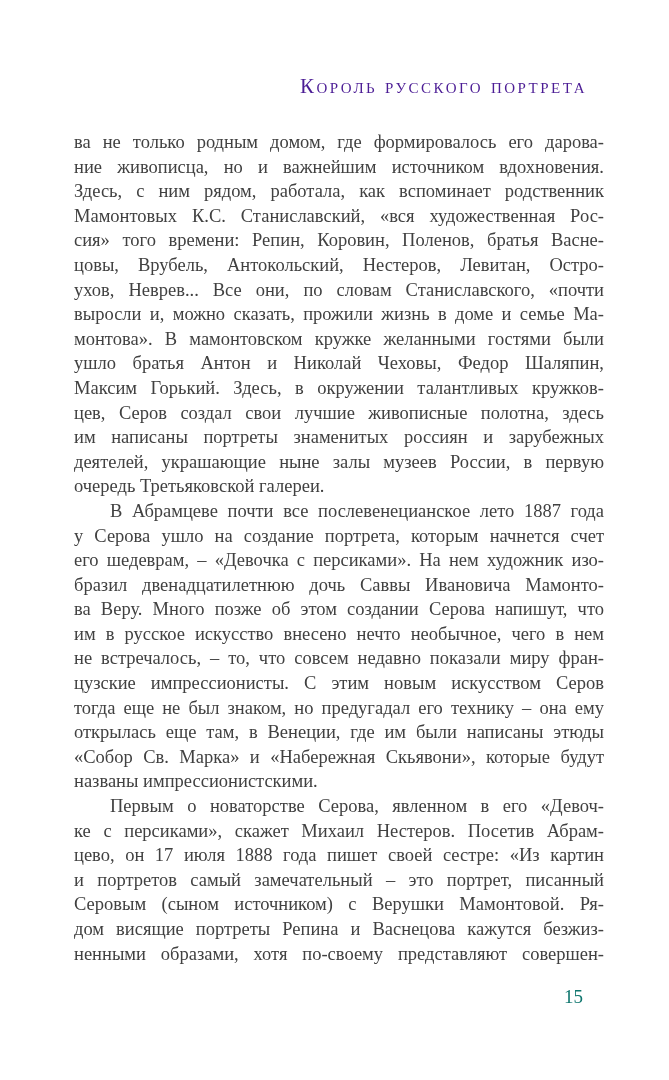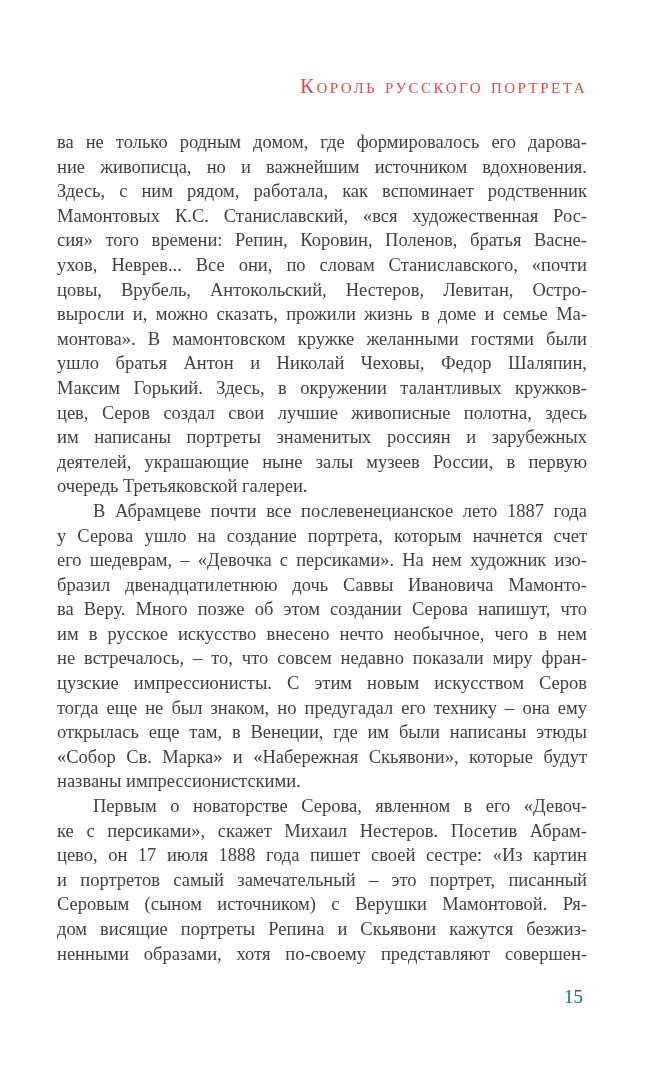--- a/index.html
+++ b/index.html
@@ -17,27 +17,27 @@
     background: #ffffff;
     font-family: "Liberation Serif", "DejaVu Serif", serif;
   }
   .running-head {
     position: absolute;
     top: 74px;
     right: 82px;
     font-size: 21px;
     font-variant: small-caps;
     letter-spacing: 2.5px;
-    color: #ef4444;
+    color: #4c1d95;
     white-space: nowrap;
   }
   .text-block {
     position: absolute;
     top: 130px;
-    left: 57px;
+    left: 74px;
     width: 530px;
     font-size: 18.5px;
     line-height: 24.6px;
     color: #414141;
   }
   .para { margin: 0; }
   .line {
     text-align: justify;
     text-align-last: justify;
   }
@@ -61,22 +61,22 @@
 <div class="page">
   <div class="running-head">Король русского портрета</div>
 
   <div class="text-block">
       <div class="para">
         <div class="line">ва не только родным домом, где формировалось его дарова-</div>
         <div class="line">ние живописца, но и важнейшим источником вдохновения.</div>
         <div class="line">Здесь, с ним рядом, работала, как вспоминает родственник</div>
         <div class="line">Мамонтовых К.С. Станиславский, «вся художественная Рос-</div>
         <div class="line">сия» того времени: Репин, Коровин, Поленов, братья Васне-</div>
+        <div class="line">цовы, Врубель, Антокольский, Нестеров, Левитан, Остро-</div>
         <div class="line">ухов, Неврев... Все они, по словам Станиславского, «почти</div>
-        <div class="line">цовы, Врубель, Антокольский, Нестеров, Левитан, Остро-</div>
         <div class="line">выросли и, можно сказать, прожили жизнь в доме и семье Ма-</div>
         <div class="line">монтова». В мамонтовском кружке желанными гостями были</div>
         <div class="line">ушло братья Антон и Николай Чеховы, Федор Шаляпин,</div>
         <div class="line">Максим Горький. Здесь, в окружении талантливых кружков-</div>
         <div class="line">цев, Серов создал свои лучшие живописные полотна, здесь</div>
         <div class="line">им написаны портреты знаменитых россиян и зарубежных</div>
         <div class="line">деятелей, украшающие ныне залы музеев России, в первую</div>
         <div class="line flush">очередь Третьяковской галереи.</div>
       </div>
       <div class="para indented">
@@ -92,19 +92,19 @@
         <div class="line">открылась еще там, в Венеции, где им были написаны этюды</div>
         <div class="line">«Собор Св. Марка» и «Набережная Скьявони», которые будут</div>
         <div class="line flush">названы импрессионистскими.</div>
       </div>
       <div class="para indented">
         <div class="line">Первым о новаторстве Серова, явленном в его «Девоч-</div>
         <div class="line">ке с персиками», скажет Михаил Нестеров. Посетив Абрам-</div>
         <div class="line">цево, он 17 июля 1888 года пишет своей сестре: «Из картин</div>
         <div class="line">и портретов самый замечательный – это портрет, писанный</div>
         <div class="line">Серовым (сыном источником) с Верушки Мамонтовой. Ря-</div>
-        <div class="line">дом висящие портреты Репина и Скьявони кажутся безжиз-</div>
+        <div class="line">дом висящие портреты Репина и Васнецова кажутся безжиз-</div>
         <div class="line">ненными образами, хотя по-своему представляют совершен-</div>
       </div>
     </div>
 
   <div class="page-number">15</div>
 </div>
 
 </body></html>

